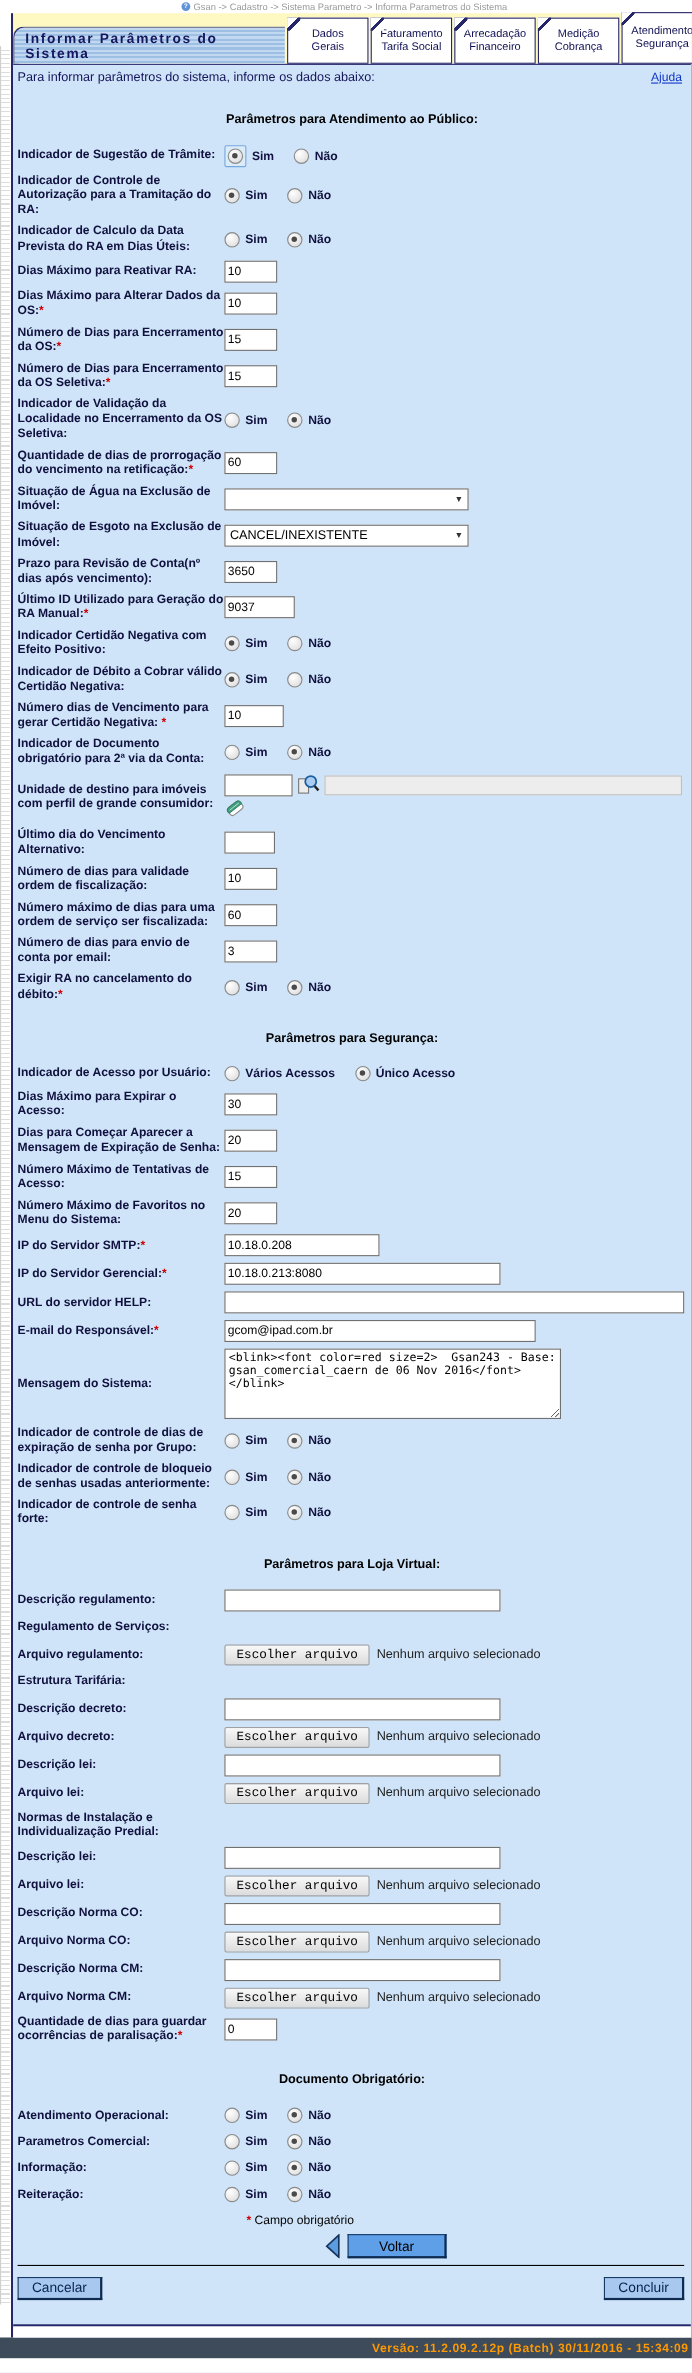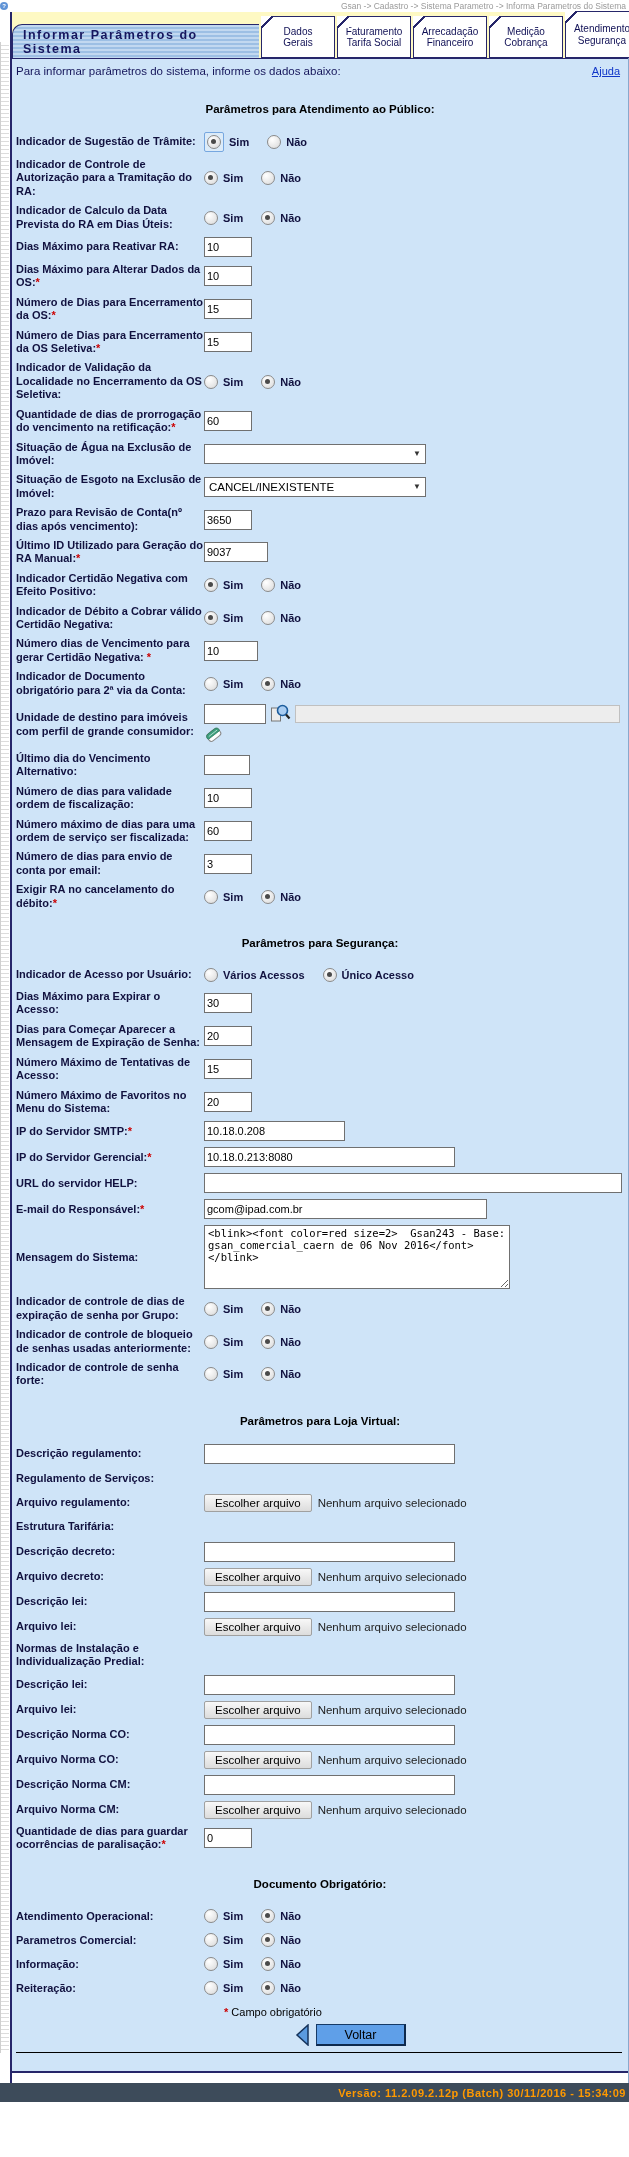--- a/index.html
+++ b/index.html
@@ -1,17 +1,17 @@
 <!DOCTYPE html>
 <html><head>
 <meta charset="utf-8">
 <style>
   html,body{margin:0;padding:0;background:#fff;}
   body{width:629px;font-family:"Liberation Sans",sans-serif;-webkit-font-smoothing:antialiased;}
-  .breadcrumb-bar{height:12px;background:#fff;display:flex;justify-content:space-between;align-items:center;gap:3px;padding-right:3px;font-size:8.5px;color:#9a9a9a;}
+  .breadcrumb-bar{height:12px;background:#fff;display:flex;justify-content:center;align-items:center;gap:3px;padding-right:3px;font-size:8.5px;color:#9a9a9a;}
   .crumb-icon{width:8px;height:8px;border-radius:50%;background:#5f93d6;color:#fff;font-size:6px;font-weight:bold;display:inline-flex;align-items:center;justify-content:center;flex:none;}
   .crumb-icon::after{content:"?";}
   .page{position:relative;padding-left:10px;}
   .left-strip{position:absolute;left:0;top:30px;bottom:30px;width:8px;background:repeating-linear-gradient(180deg,#ffffff 0 3px,#dcdcdc 3px 4px);border-left:1px solid #cfcfcf;}
   .main{border-left:2px solid #26266a;border-right:1px solid #8aa8cc;}
   
   .header{display:flex;align-items:flex-end;background:#fef9c3;height:46px;}
   .title-box{width:236px;height:33px;border:1px solid #26266a;border-right:none;border-bottom:none;border-top-left-radius:10px;background:repeating-linear-gradient(180deg,#c2d8f0 0 2px,#9dbfe4 2px 4px);display:flex;align-items:center;padding-left:10px;font-weight:bold;font-size:12.5px;letter-spacing:1.5px;color:#16165e;flex:none;}
   .tabs{display:flex;flex:1;align-items:flex-end;justify-content:flex-end;padding-right:2px;}
   .tab{position:relative;width:72px;height:40px;margin-left:2px;background:#fff;border:1px solid #26266a;display:flex;flex-direction:column;justify-content:center;align-items:center;font-weight:normal;font-size:10px;line-height:1.15;color:#101055;text-align:center;cursor:pointer;}
@@ -24,21 +24,21 @@
   .section-heading{text-align:center;font-weight:bold;font-size:11.5px;color:#000;margin:24px 0 14px;}
   .row{display:flex;align-items:center;padding:3px 6px 3px 4px;}
   .row-label{width:188px;flex:none;font-weight:bold;font-size:11px;line-height:1.22;color:#11113f;}
   .req{color:#cc0000;font-weight:bold;}
   .row-field{flex:1;display:flex;align-items:center;gap:6px;font-size:11px;min-height:18px;flex-wrap:wrap;}
   .txt{height:16px;border:1px solid #707070;background:#fff;font-size:11px;font-family:"Liberation Sans",sans-serif;padding:1px 2px;color:#000;}
   .sel{height:20px;border:1px solid #707070;background:#fff;display:flex;align-items:center;justify-content:space-between;padding:0 4px;font-size:11.5px;color:#000;cursor:pointer;box-sizing:border-box;}
   .sel-arrow{font-size:8px;color:#333;}
   .sel-arrow::after{content:"▼";}
   .ta{width:298px;height:60px;border:1px solid #707070;font-family:"DejaVu Sans Mono",monospace;font-size:10.5px;padding:1px 3px;resize:both;background:#fff;color:#000;}
-  .file-btn{border:1px solid #a0a0a0;background:linear-gradient(#f8f8f8,#dcdcdc);border-radius:2px;font-size:11.5px;font-family:Liberation Sans, sans-serif;padding:2px 10px;color:#000;cursor:pointer;}
+  .file-btn{border:1px solid #a0a0a0;background:linear-gradient(#f8f8f8,#dcdcdc);border-radius:2px;font-size:11.5px;font-family:Liberation Mono, monospace;padding:2px 10px;color:#000;cursor:pointer;}
   .file-status{font-size:11.5px;color:#222;}
   .radio-item{display:inline-flex;align-items:center;margin-right:12px;}
   .radio{width:12px;height:12px;border-radius:50%;border:1px solid #8a8a8a;background:radial-gradient(circle at 35% 30%,#ffffff,#d8d8d8);display:inline-block;position:relative;cursor:pointer;flex:none;}
   .radio.checked::after{content:"";position:absolute;left:3px;top:3px;width:5px;height:5px;border-radius:50%;background:#4a4a4a;}
   .focus-ring{display:inline-flex;padding:2px;border:1px solid #76a7e0;background:#dcebf8;border-radius:2px;}
   .opt-label{font-weight:bold;color:#11113f;font-size:11px;margin-left:5px;}
   .lookup{flex-direction:column;align-items:flex-start;gap:2px;}
   .lookup-line{display:flex;align-items:center;gap:4px;width:100%;}
   .gray-field{flex:1;height:16px;background:#ededed;border:1px solid #c0c0c0;margin-right:2px;}
   .icon-btn{display:inline-flex;cursor:pointer;}
@@ -580,19 +580,23 @@
       </div>
       <div class="voltar-row">
         <span class="icon-btn">
           <svg width="17" height="22" viewBox="0 0 17 22">
               <polygon points="14,1 3,11 14,21" fill="#5b9be0" stroke="#16335c" stroke-width="1.5"></polygon>
             </svg>
         </span>
         <button class="voltar-btn">Voltar</button>
       </div>
       <hr class="rule">
+      <div class="btns-row">
+        <button class="btn-light">Cancelar</button>
+        <button class="btn-light">Concluir</button>
+      </div>
     </div>
     <div class="statusbar-gap"></div>
   </div>
 </div>
 <div class="statusbar">
   <span>Versão: 11.2.09.2.12p (Batch) 30/11/2016 - 15:34:09</span>
 </div>
 
 </body></html>

